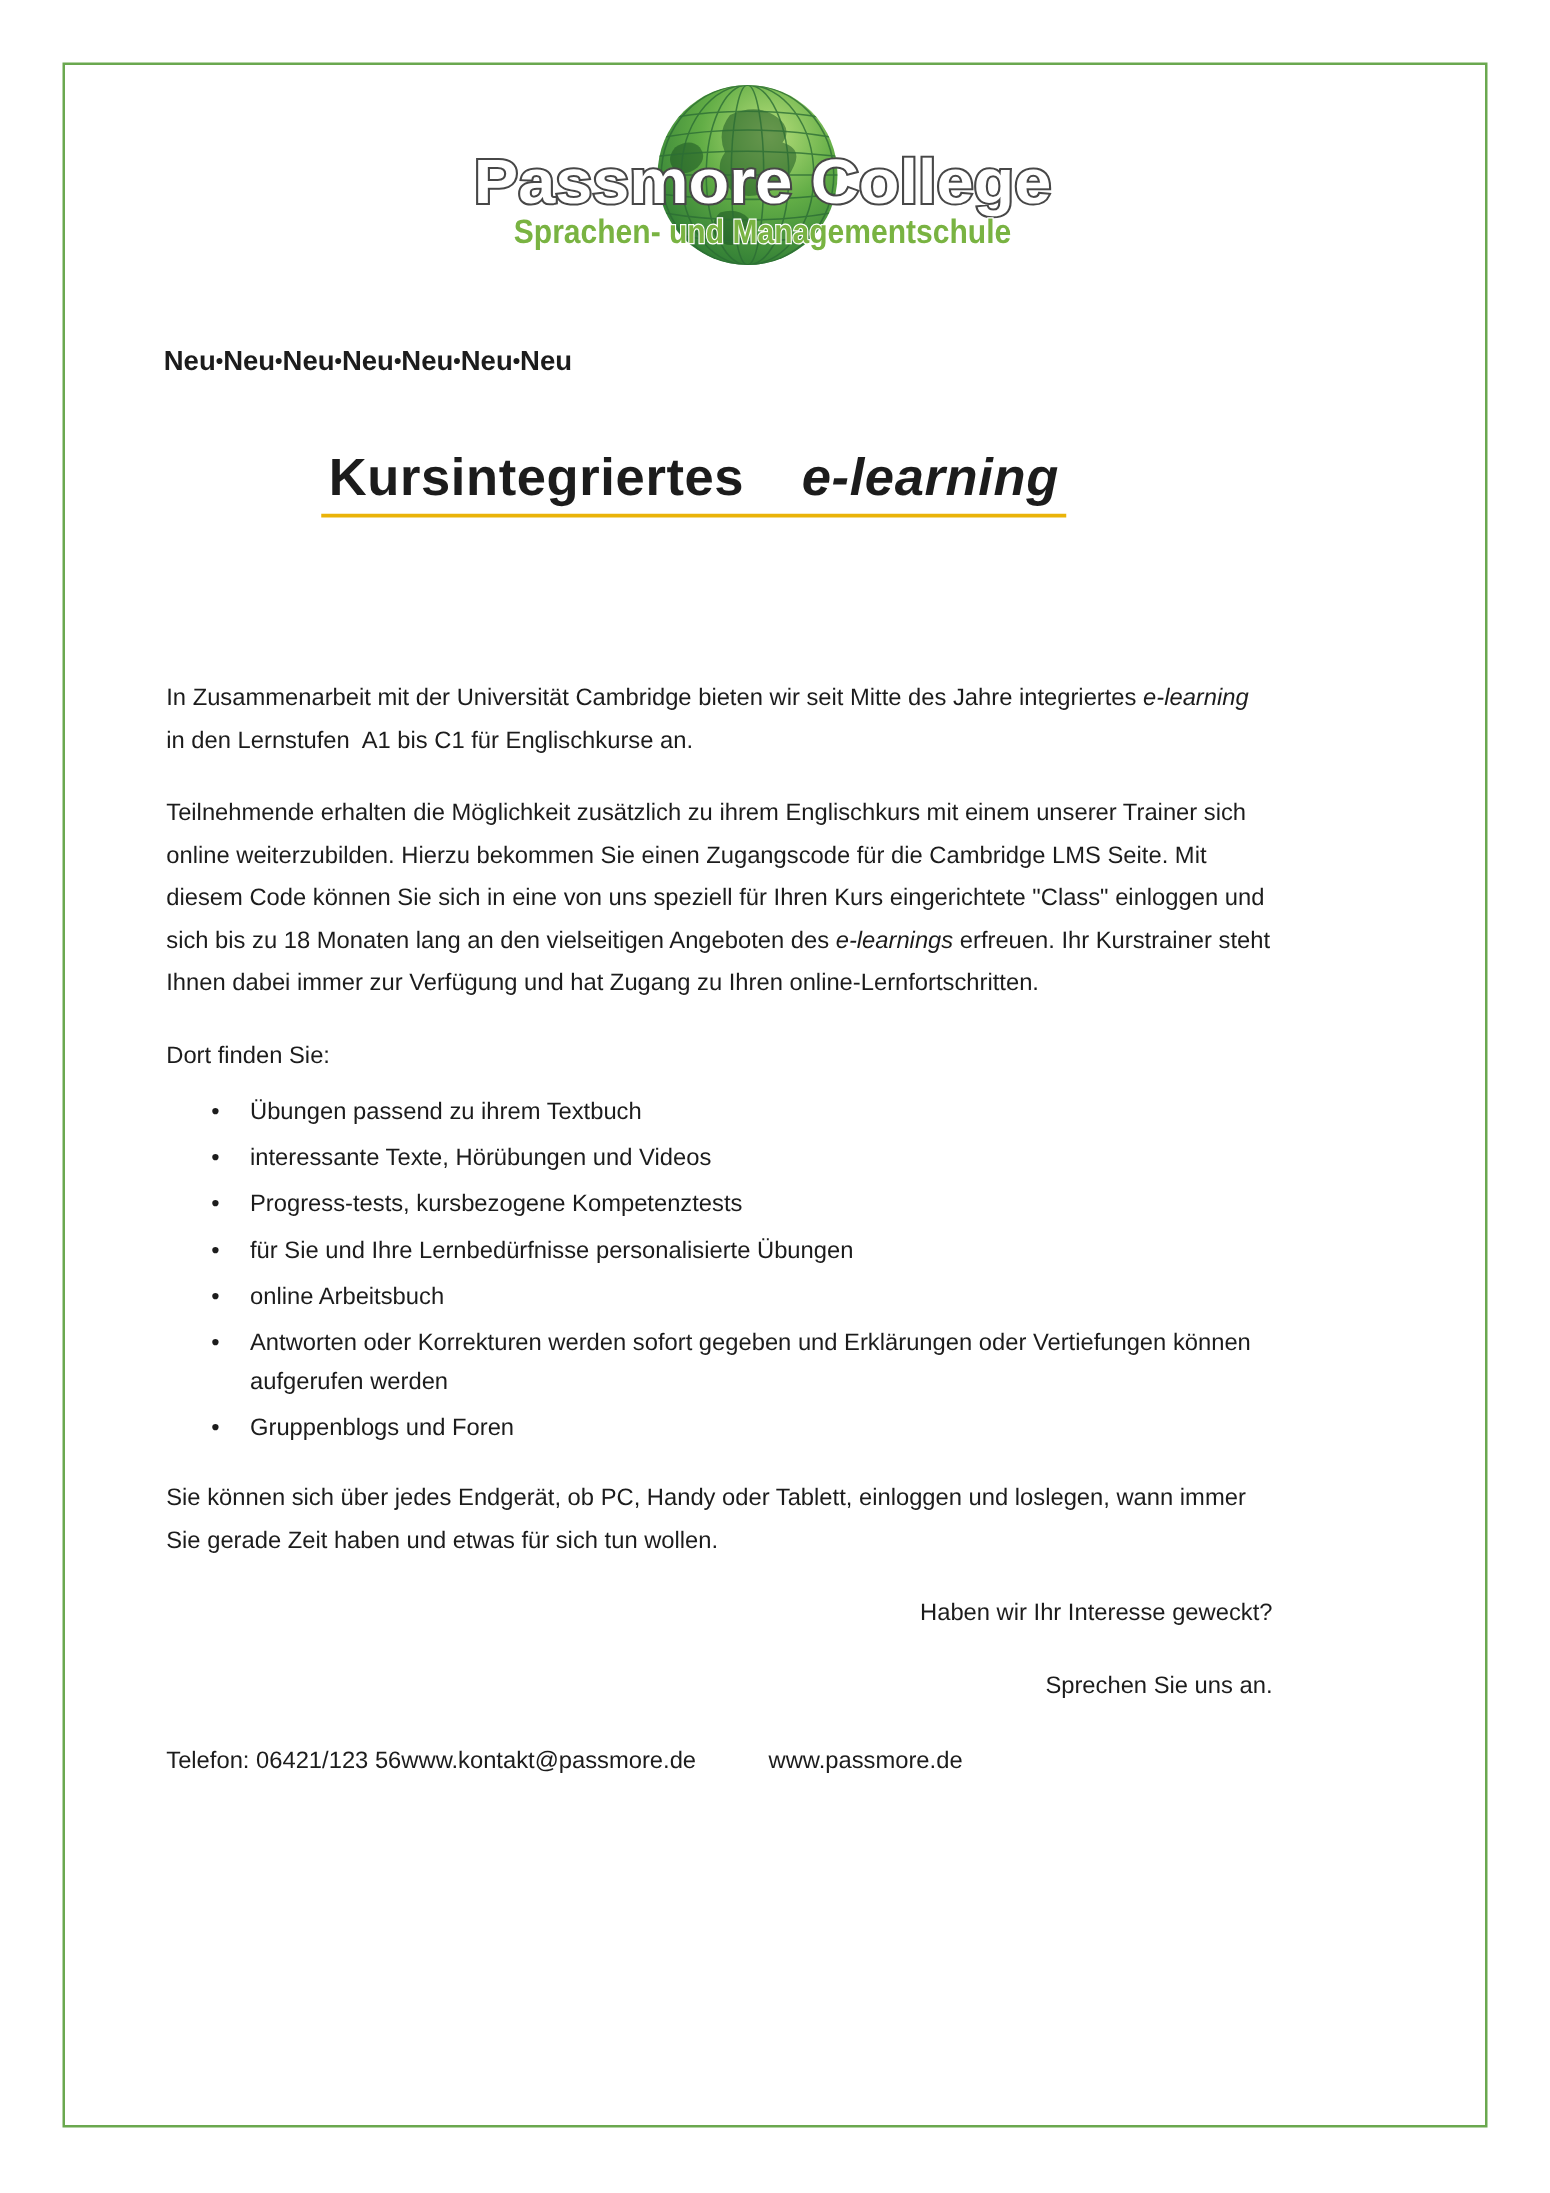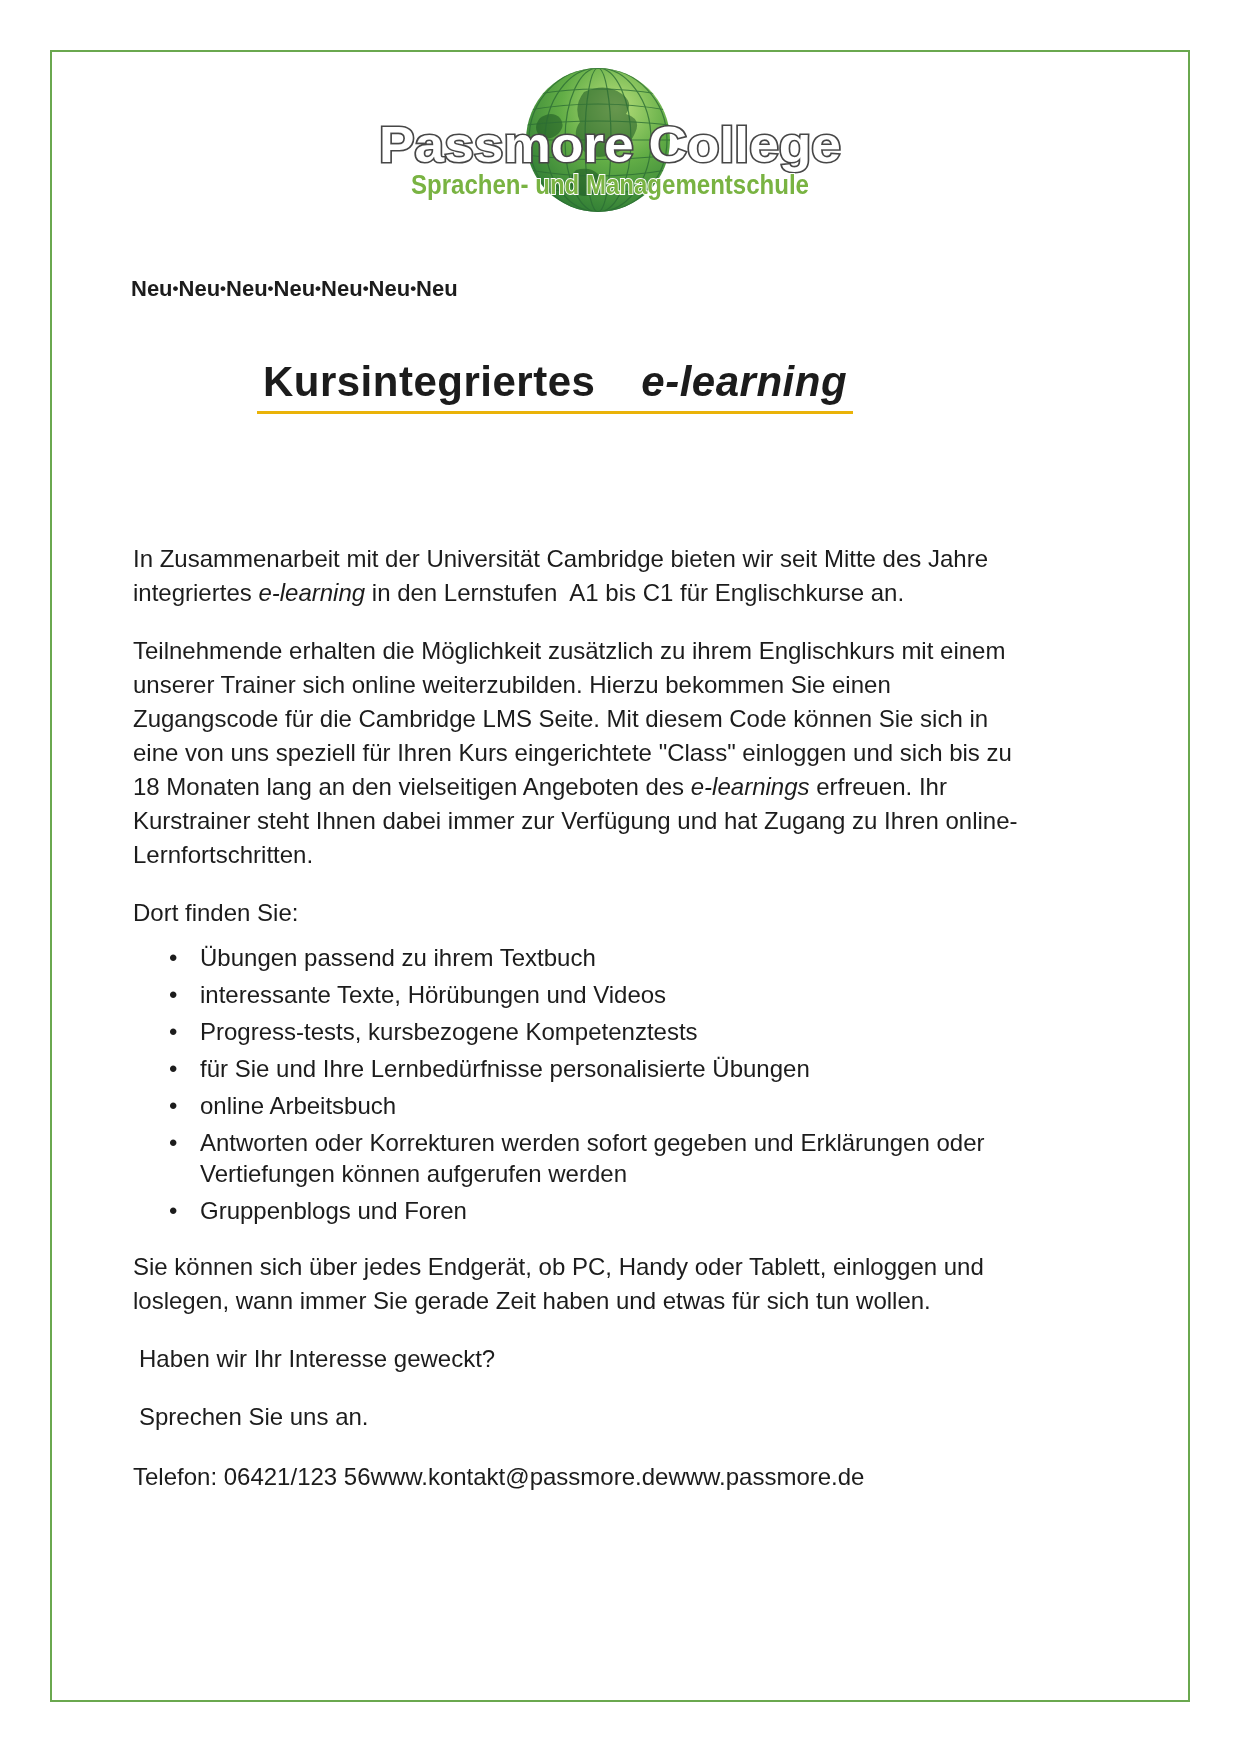--- a/index.html
+++ b/index.html
@@ -19,32 +19,32 @@
     font-weight:bold;font-size:22px;line-height:26px;white-space:nowrap;
   }
   .banner .word{font-weight:bold;}
   .banner .dot{font-size:17px;line-height:26px;}
   .title-wrap{width:1110px;margin-top:56px;text-align:center;}
   .title-underline{
     display:inline-block;border-bottom:3px solid #eab308;padding:0 6px 5px;
     font-size:42px;font-weight:bold;letter-spacing:.5px;
   }
   .title-part2{font-style:italic;margin-left:46px;}
-  .content{margin:0 0 0 133px;width:885px;font-size:24px;line-height:34px;}
+  .content{margin:0 0 0 133px;width:885px;font-size:19px;line-height:34px;}
   .content p{margin:24px 0 0;}
   .content p.first{margin-top:128px;}
   ul.features{list-style:none;margin:12px 0 0;padding:0;line-height:31px;}
   ul.features li{position:relative;padding-left:67px;margin-top:6px;}
   ul.features li::before{content:"\2022";position:absolute;left:36px;top:0;}
   .it{font-style:italic;}
   .bd{font-weight:normal;}
-  .indent{padding-left:6px;}
+  .indent{padding-left:6px;text-align:right;}
   .contact{display:flex;margin-top:26px;white-space:nowrap;}
   .contact .email{}
-  .contact .web{}
+  .contact .web{margin-left:58px;}
 </style>
 </head>
 <body>
 
 <div class="frame"></div>
 
 <div class="logo">
   <svg viewBox="0 0 480 160" width="480" height="160">
     <defs>
       <radialGradient id="globeGrad" cx="0.62" cy="0.28" r="0.9">

